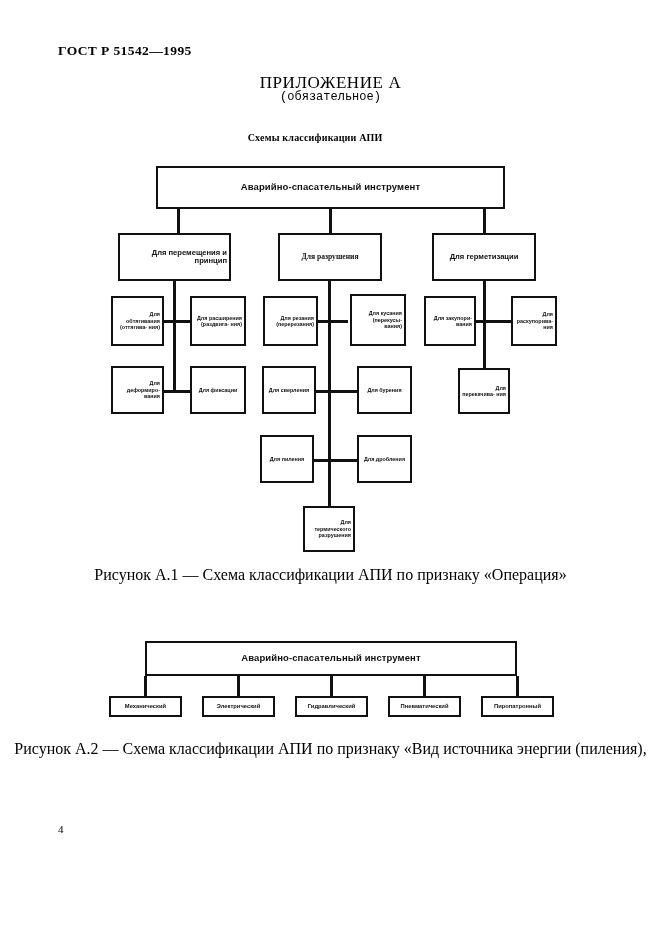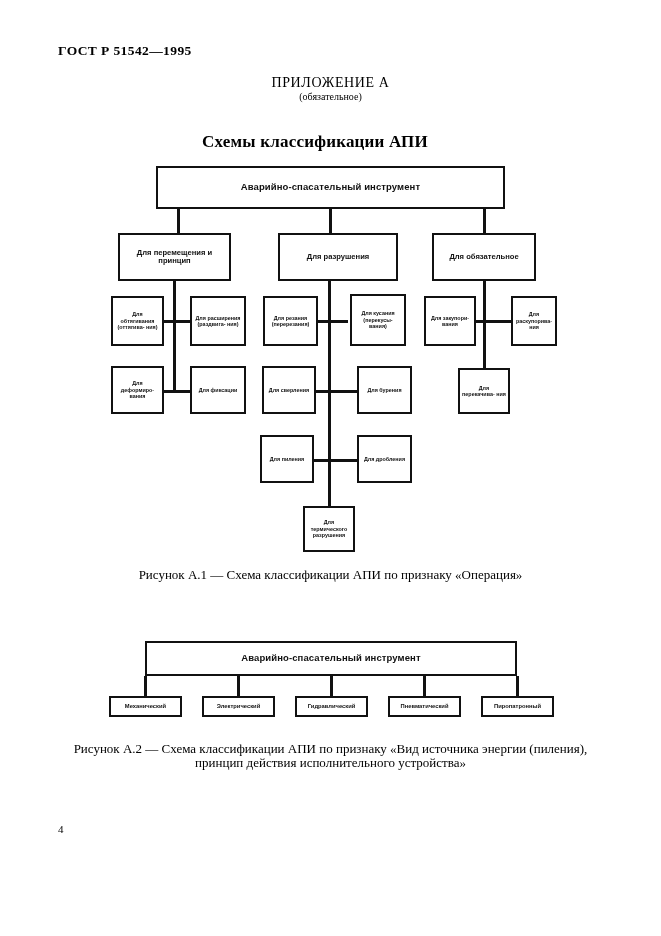--- a/index.html
+++ b/index.html
@@ -31,49 +31,50 @@
     white-space: nowrap;
   }
   .appendix-block {
     position: absolute;
     left: 0;
     top: 75px;
     width: 661px;
     text-align: center;
   }
   .appendix-title {
-    font-size: 14px;
+    font-size: 17px;
     letter-spacing: 0.6px;
     line-height: 15px;
   }
   .appendix-sub {
-    font-size: 10px;
+    font-size: 12px;
     line-height: 14px;
+    font-family: Liberation Mono, monospace;
   }
   .section-title {
     position: absolute;
     left: 0;
     top: 132px;
     width: 630px;
     text-align: center;
     font-weight: bold;
-    font-size: 17px;
+    font-size: 10px;
     letter-spacing: 0.2px;
   }
 
   
   .node {
     position: absolute;
     box-sizing: border-box;
     border: 2px solid #111111;
     background: #ffffff;
     display: flex;
     align-items: center;
     justify-content: center;
-    text-align: center;
+    text-align: right;
     font-family: "Liberation Sans", sans-serif;
     font-weight: bold;
     color: #111111;
     z-index: 3;
     padding: 1px 2px;
     line-height: 1.08;
   }
   .node.root {
     font-size: 9.5px;
     letter-spacing: 0.1px;
@@ -96,21 +97,21 @@
     z-index: 1;
   }
 
   
   .caption {
     position: absolute;
     width: 661px;
     left: 0;
     text-align: center;
     font-family: "Liberation Serif", serif;
-    font-size: 13px;
+    font-size: 16px;
     line-height: 14px;
   }
   .caption .line2 { display: block; }
 
   .page-number {
     position: absolute;
     left: 58px;
     top: 823px;
     font-family: "Liberation Serif", serif;
     font-size: 11px;
@@ -132,22 +133,22 @@
 
   <div>
 
     <div class="node root" style="left:156px; top:166px; width:349px; height:43px;">Аварийно-спасательный инструмент</div>
 
     <div class="conn" style="left:177px; top:209px; width:3px; height:24px;"></div>
     <div class="conn" style="left:329px; top:209px; width:3px; height:24px;"></div>
     <div class="conn" style="left:483px; top:209px; width:3px; height:24px;"></div>
 
     <div class="node lvl2" style="left:118px; top:233px; width:113px; height:48px;">Для перемещения и принцип</div>
-    <div class="node lvl2" style="left:278px; top:233px; width:120px; height:48px;">Для разрушения</div>
-    <div class="node lvl2" style="left:432px; top:233px; width:104px; height:48px;">Для обязательное</div>
+    <div class="node lvl2" style="left:278px; top:233px; width:104px; height:48px;font-family:Liberation Serif, serif;">Для разрушения</div>
+    <div class="node lvl2" style="left:432px; top:233px; width:104px; height:48px;">Для герметизации</div>
 
     <div class="conn" style="left:173px; top:281px; width:3px; height:112px;"></div>
 
     <div class="conn" style="left:164px; top:320px; width:12px; height:3px;"></div>
     <div class="conn" style="left:173px; top:320px; width:18px; height:3px;"></div>
 
     <div class="conn" style="left:163px; top:390px; width:13px; height:3px;"></div>
     <div class="conn" style="left:173px; top:390px; width:18px; height:3px;"></div>
 
     <div class="node leaf" style="left:111px; top:296px; width:53px; height:50px;">Для обтягивания (оттягива- ния)</div>
@@ -196,19 +197,18 @@
     <div class="conn" style="left:516px; top:676px; width:3px; height:20px;"></div>
 
     <div class="node energy" style="left:109px; top:696px; width:73px; height:21px;">Механический</div>
     <div class="node energy" style="left:202px; top:696px; width:73px; height:21px;">Электрический</div>
     <div class="node energy" style="left:295px; top:696px; width:73px; height:21px;">Гидравлический</div>
     <div class="node energy" style="left:388px; top:696px; width:73px; height:21px;">Пневматический</div>
     <div class="node energy" style="left:481px; top:696px; width:73px; height:21px;">Пиропатронный</div>
 
     <div class="caption" style="top:742px;">
       <span>Рисунок А.2 — Схема классификации АПИ по признаку «Вид источника энергии (пиления),</span>
-      <span class="line2">принцип действия исполнительного устройства»</span>
     </div>
   </div>
 
   <div class="page-number">4</div>
 
 </div>
 
 </body></html>

